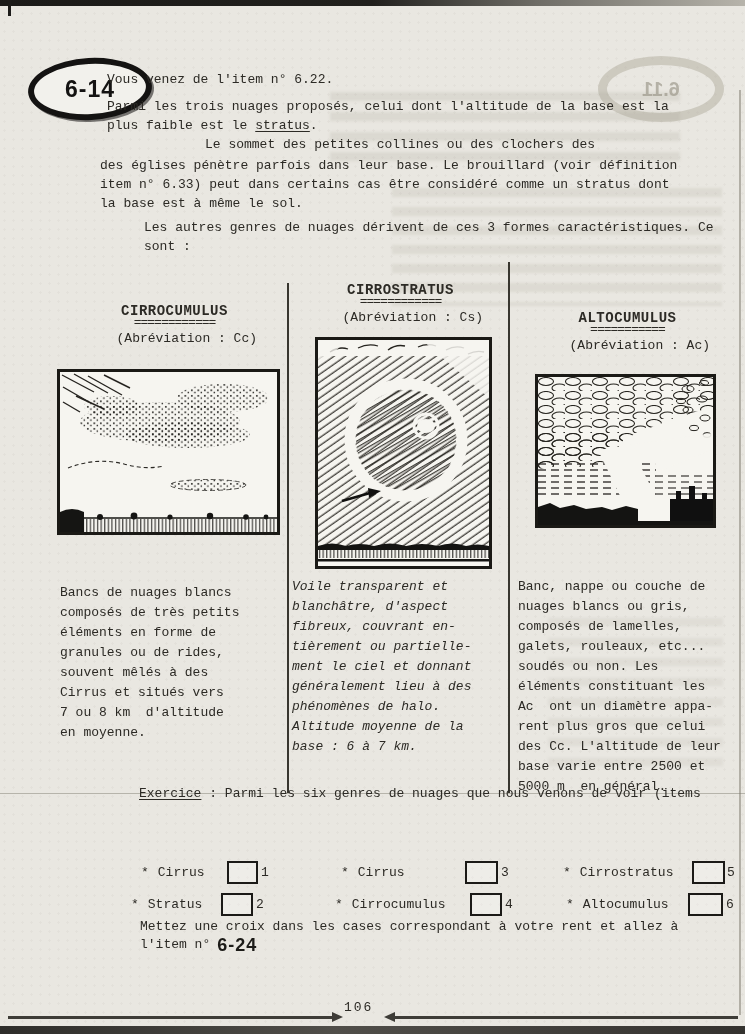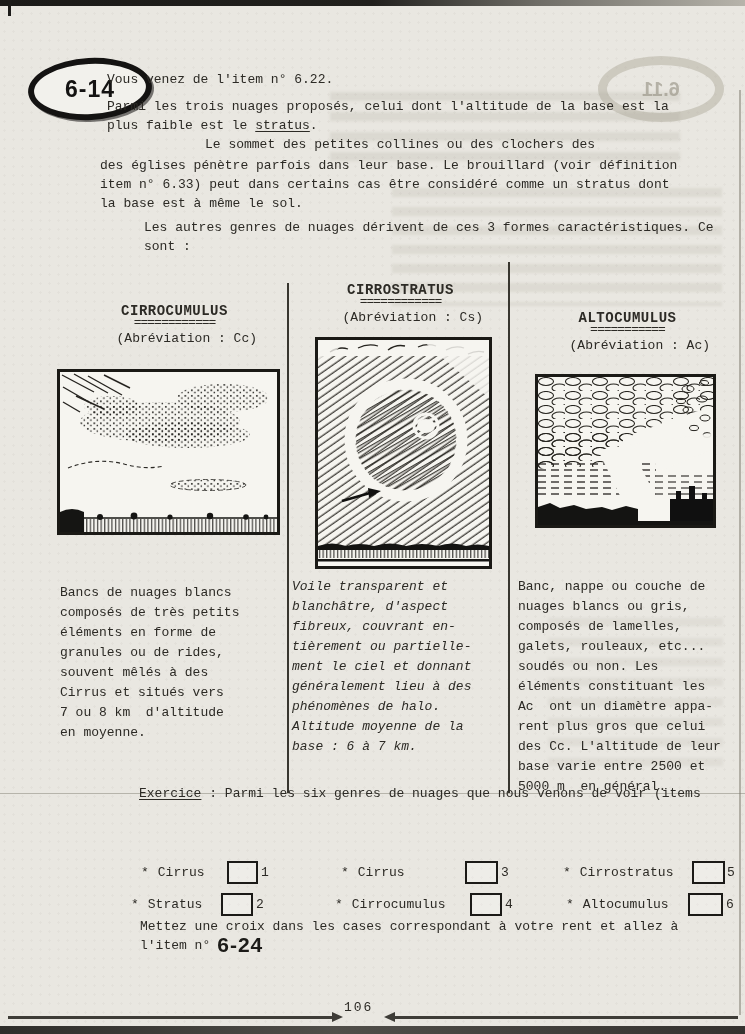--- a/index.html
+++ b/index.html
@@ -32,21 +32,21 @@
     color:rgba(152,148,133,.65);transform:scaleX(-1);}
   
   .divider{position:absolute;width:2px;background:#38362f;}
   .coltitle{position:absolute;width:165px;text-align:center;font-weight:bold;font-size:14px;letter-spacing:.5px;}
   .eqrow{position:absolute;width:165px;text-align:center;font-size:13px;line-height:9px;letter-spacing:-1px;}
   .abbrev{position:absolute;width:165px;text-align:right;font-size:13px;}
   .illus{position:absolute;border:3px solid #1a1915;background:#f6f5f0;}
   .illus svg{display:block;}
   
   .cbox{position:absolute;height:19px;border:2.5px solid #1b1a17;background:rgba(255,255,255,.25);}
-  .bigitem{font-family:"Liberation Sans","DejaVu Sans",sans-serif;font-weight:bold;font-size:21px;color:#1c1b18;margin-left:7px;vertical-align:-3px;letter-spacing:1px;}
+  .bigitem{font-family:"Liberation Sans","DejaVu Sans",sans-serif;font-weight:bold;font-size:18px;color:#1c1b18;margin-left:7px;vertical-align:-3px;letter-spacing:1px;}
   .exrule{position:absolute;left:0;top:793px;width:745px;height:1px;background:rgba(120,117,106,.45);}
   
   .pagerule{position:absolute;top:1016px;height:3px;background:#3e3c37;}
   .arrow-r{position:absolute;top:1012px;width:0;height:0;border-top:5px solid transparent;border-bottom:5px solid transparent;border-left:11px solid #3e3c37;}
   .arrow-l{position:absolute;top:1012px;width:0;height:0;border-top:5px solid transparent;border-bottom:5px solid transparent;border-right:11px solid #3e3c37;}
   .pagenum{position:absolute;left:344px;top:1000px;font-size:13px;letter-spacing:2px;}
   
   .smudge{position:absolute;filter:blur(1.4px);pointer-events:none;}
 </style>
 </head>

